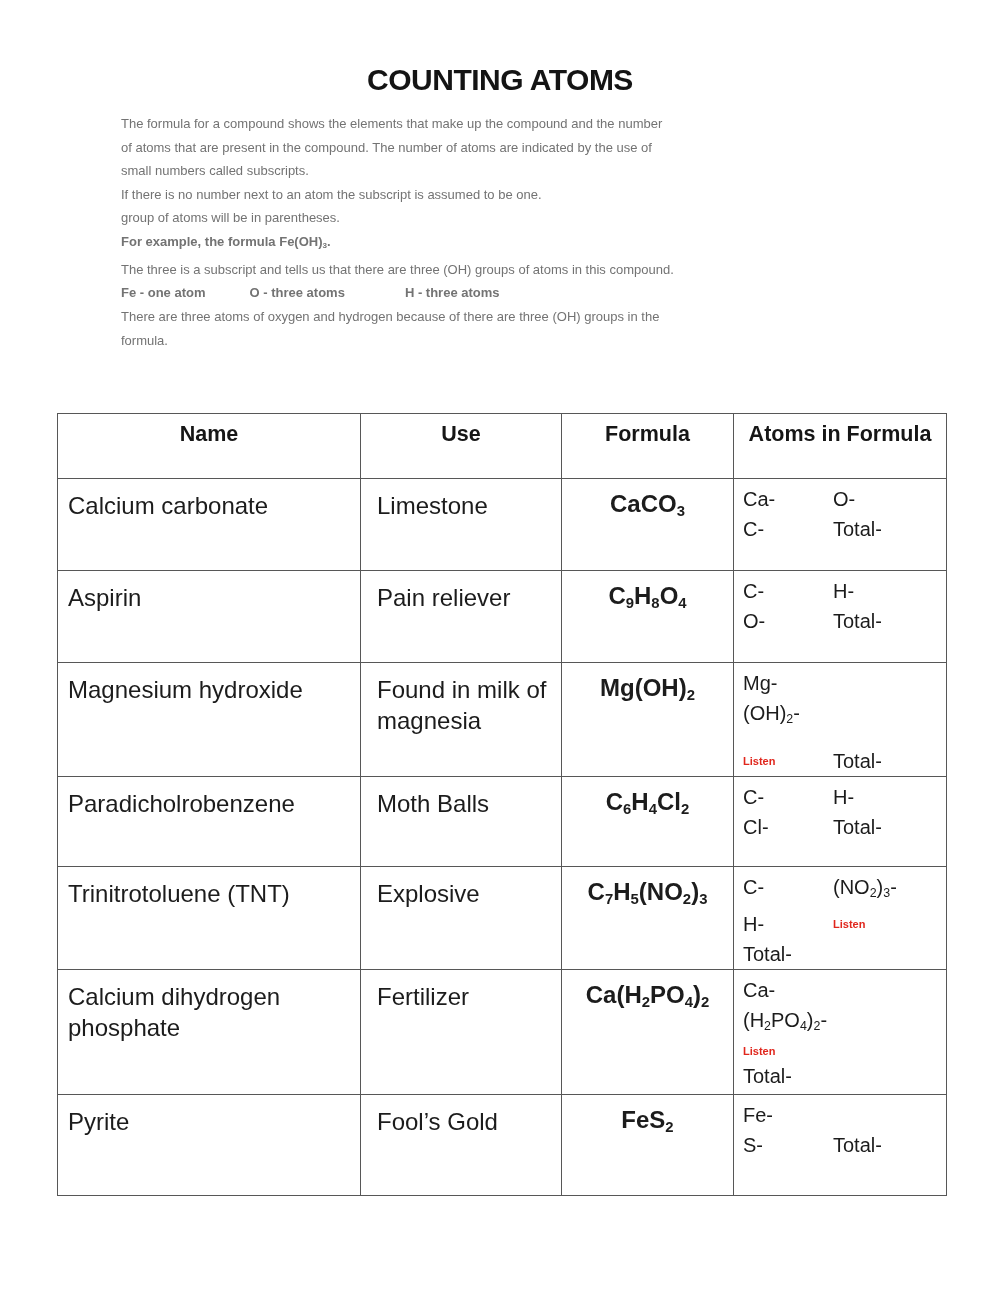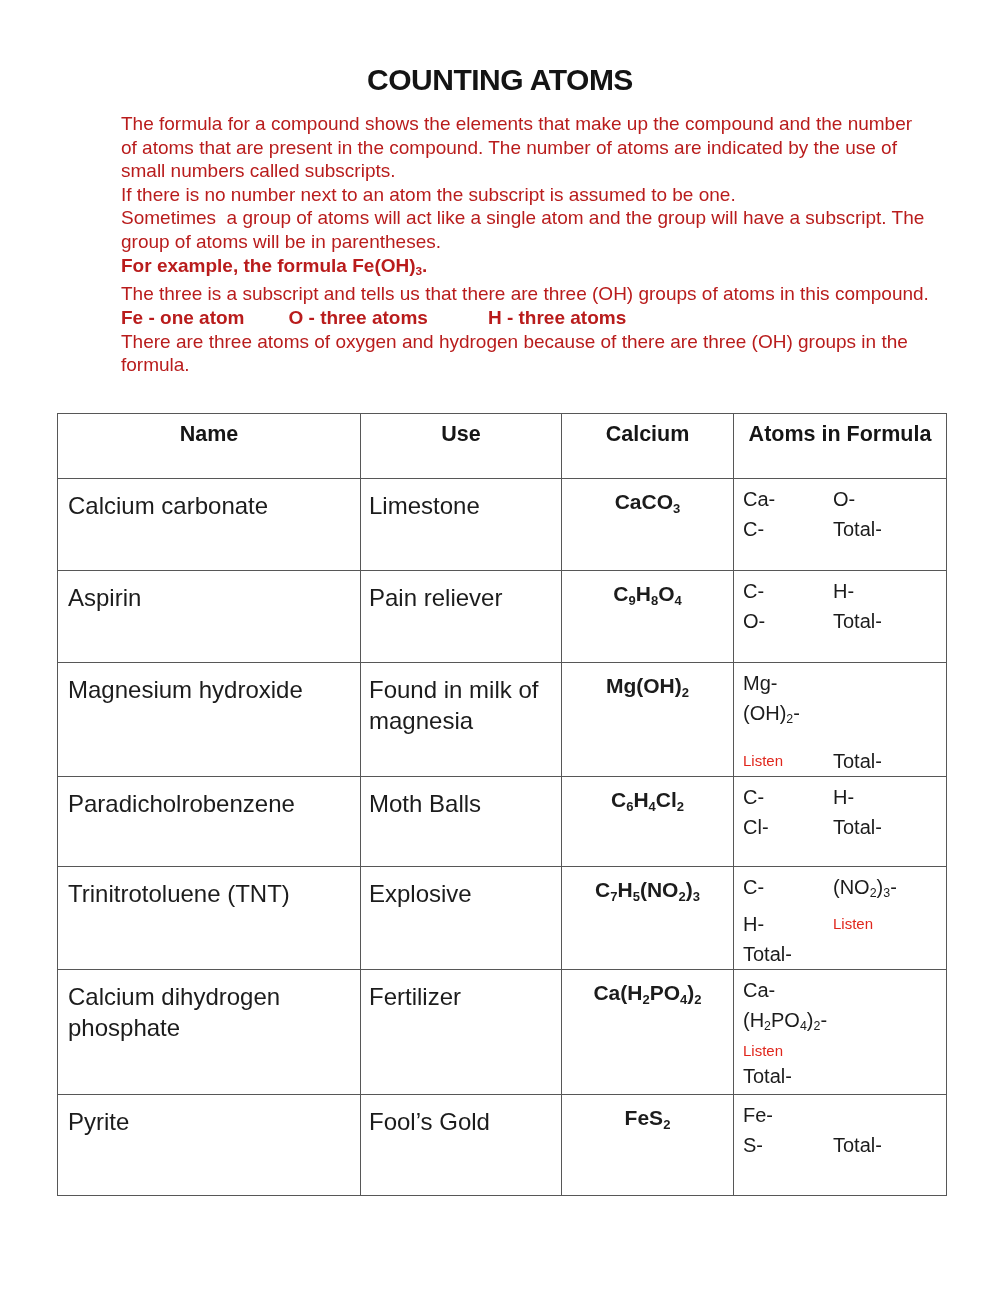--- a/index.html
+++ b/index.html
@@ -6,21 +6,21 @@
   .page{
     position:relative;width:1000px;height:1294px;background:#ffffff;
     font-family:"Liberation Sans",sans-serif;color:#1c1c1c;overflow:hidden;
   }
   .doc-title{
     position:absolute;top:63px;left:0;width:1000px;text-align:center;
     font-size:30px;font-weight:700;color:#141414;letter-spacing:-0.5px;
   }
   .intro{
     position:absolute;top:112px;left:121px;width:800px;
-    font-size:19px;line-height:23.6px;color:#b91c1c;
+    font-size:13px;line-height:23.6px;color:#737373;
   }
   .intro-line{white-space:nowrap;}
   .run-b{font-weight:700;}
   .gap{display:inline-block;height:1px;}
   .sub{font-size:0.62em;vertical-align:-0.28em;}
   table.main{
     position:absolute;top:413px;left:57px;width:889px;
     border-collapse:collapse;table-layout:fixed;
   }
   table.main th, table.main td{
@@ -30,59 +30,58 @@
   thead tr{height:65px;}
   th.hdr{font-size:21.5px;font-weight:700;text-align:center;padding-top:8px;color:#161616;}
   tbody tr:nth-child(1){height:92px;margin-top:48px;}
   tbody tr:nth-child(2){height:92px;}
   tbody tr:nth-child(3){height:112px;}
   tbody tr:nth-child(4){height:90px;}
   tbody tr:nth-child(5){height:98px;}
   tbody tr:nth-child(6){height:125px;}
   tbody tr:nth-child(7){height:101px;}
   td.name{font-size:24px;padding:11px 6px 0 10px;line-height:31px;}
-  td.use{font-size:24px;padding:11px 6px 0 8px;line-height:31px;}
-  td.formula{font-size:21px;font-weight:700;text-align:center;padding:11px 2px 0 2px;}
+  td.use{font-size:24px;padding:11px 6px 0 16px;line-height:31px;}
+  td.formula{font-size:24px;font-weight:700;text-align:center;padding:11px 2px 0 2px;}
   td.atoms{font-size:20px;padding:5px 4px 0 9px;line-height:30px;}
   .atom-line{display:flex;align-items:flex-start;}
   .atom-line.mt{margin-top:12px;}
   .atom-line.small{line-height:20px;}
   .atom-item.col1{flex:0 0 90px;}
-  .listen{font-size:15px;font-weight:400;cursor:pointer;}
+  .listen{font-size:11px;font-weight:700;cursor:pointer;}
 </style>
 </head>
 <body>
 
 <div class="page">
   <div class="doc-title">COUNTING ATOMS</div>
   <div class="intro">
       <div class="intro-line"><span class="">The formula for a compound shows the elements that make up the compound and the number</span></div>
       <div class="intro-line"><span class="">of atoms that are present in the compound. The number of atoms are indicated by the use of</span></div>
       <div class="intro-line"><span class="">small numbers called subscripts.</span></div>
       <div class="intro-line"><span class="">If there is no number next to an atom the subscript is assumed to be one.</span></div>
-      <div class="intro-line"><span class="">Sometimes&nbsp; a group of atoms will act like a single atom and the group will have a subscript. The</span></div>
       <div class="intro-line"><span class="">group of atoms will be in parentheses.</span></div>
       <div class="intro-line"><span class="run-b">For example, the formula Fe(OH)</span><span class="run-b sub">3</span><span class="run-b">.</span></div>
       <div class="intro-line"><span class="">The three is a subscript and tells us that there are three (OH) groups of atoms in this compound.</span></div>
       <div class="intro-line"><span class="run-b">Fe - one atom</span><span class="gap" style="width: 44px;"></span><span class="run-b">O - three atoms</span><span class="gap" style="width: 60px;"></span><span class="run-b">H - three atoms</span></div>
       <div class="intro-line"><span class="">There are three atoms of oxygen and hydrogen because of there are three (OH) groups in the</span></div>
       <div class="intro-line"><span class="">formula.</span></div>
     </div>
   <table class="main">
     <colgroup>
       <col style="width:303px">
         <col style="width:201px">
         <col style="width:172px">
         <col style="width:213px">
     </colgroup>
     <thead>
         <tr>
           <th class="hdr">Name</th>
           <th class="hdr">Use</th>
-          <th class="hdr">Calcium</th>
+          <th class="hdr">Formula</th>
           <th class="hdr">Atoms in Formula</th>
         </tr>
       </thead>
     <tbody>
         <tr>
           <td class="name">Calcium carbonate</td>
           <td class="use">Limestone</td>
           <td class="formula"><span>CaCO</span><span class="sub">3</span></td>
           <td class="atoms">
             <div class="atom-line">

